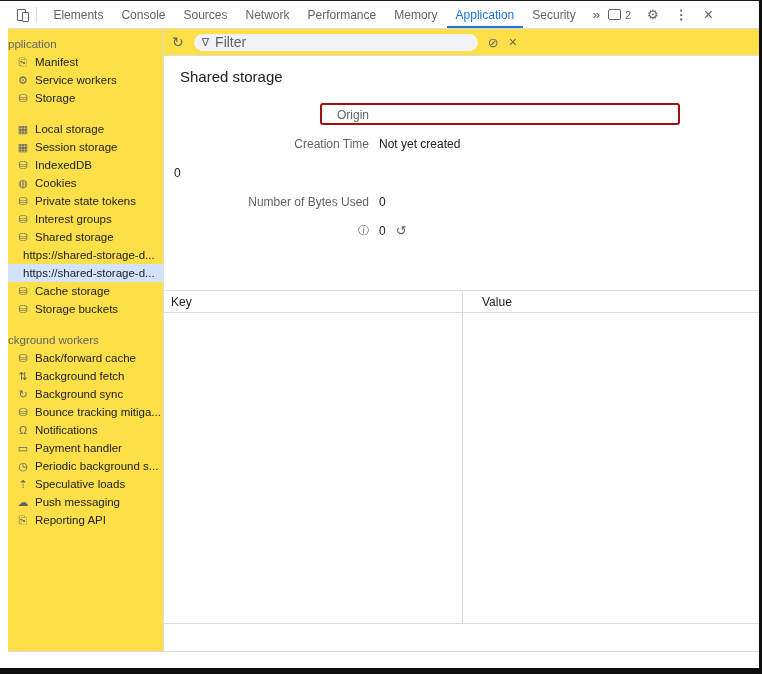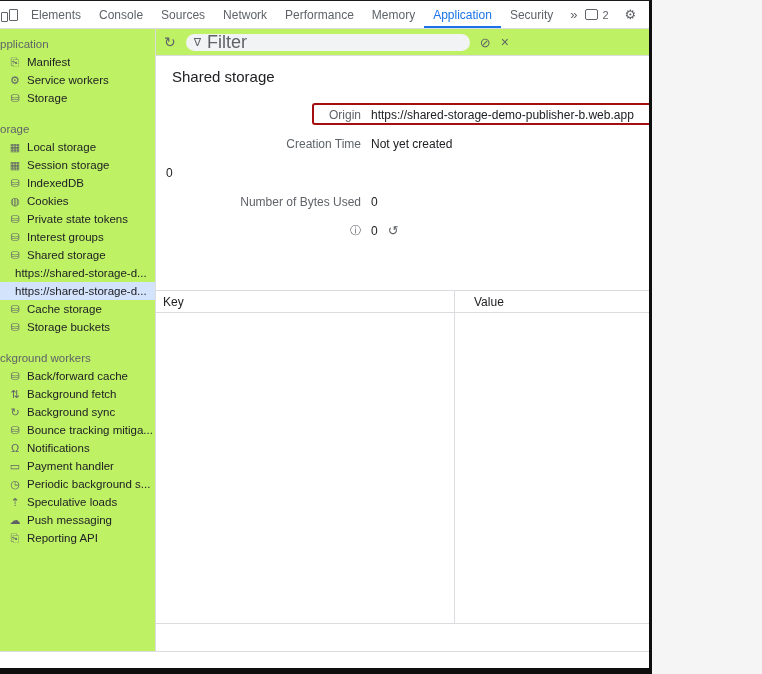--- a/index.html
+++ b/index.html
@@ -1,54 +1,54 @@
 <!DOCTYPE html>
 <html><head>
 <meta charset="utf-8">
 <style>
   html,body{margin:0;padding:0;background:#f5f5f5;}
   .window{
-    width:652px;height:674px;box-sizing:border-box;position:relative;overflow:hidden;
+    width:762px;height:674px;box-sizing:border-box;position:relative;overflow:hidden;
     background:#fff;border-top:1px solid #1a1a1a;border-right:3px solid #0e0e0e;border-bottom:6px solid #0e0e0e;
-    font-family:"Liberation Sans", sans-serif;font-size:12px;color:#202124;
+    font-family:"Liberation Sans", sans-serif;font-size:12px;color:#202124;padding-left:8px;
   }
   
   .tabbar{height:27px;display:flex;align-items:center;padding-left:8px;border-bottom:1px solid #dadce0;background:#fff;}
   .device-icon{position:relative;width:14px;height:14px;display:inline-block;}
   .device-icon::before{content:"";position:absolute;left:1px;top:1px;width:7px;height:10px;border:1px solid #5f6368;border-radius:1px;}
   .device-icon::after{content:"";position:absolute;right:0;bottom:0;width:5px;height:8px;border:1px solid #5f6368;background:#fff;border-radius:1px;}
   .vdiv{width:1px;height:16px;background:#dadce0;margin:0 7px;}
   .tabs{display:flex;height:100%;}
   .tab{display:flex;align-items:center;padding:0 9px;color:#5f6368;cursor:default;white-space:nowrap;}
   .tab.active{color:#1a73e8;box-shadow:inset 0 -2px 0 #1a73e8;}
   .tab-overflow{color:#5f6368;padding:0 8px;font-size:13px;}
   .tabbar-right{margin-left:auto;display:flex;align-items:center;gap:16px;margin-right:46px;color:#5f6368;}
   .msg-wrap{display:flex;align-items:center;gap:4px;}
   .msg-icon{width:11px;height:9px;border:1.4px solid #5f6368;border-radius:2px;display:inline-block;}
   .msg-count{font-size:11px;color:#5f6368;}
   .tb-icon{color:#5f6368;font-size:13px;cursor:default;line-height:1;}
   .closex{font-size:16px;}
   .dots{font-weight:bold;}
   
-  .bodyrow{display:flex;height:622px;background:#bef264;}
+  .bodyrow{display:flex;height:622px;background:#fde047;}
   .sidebar{width:155px;min-width:155px;border-right:1px solid #dadce0;padding-top:6px;font-size:11.5px;overflow:hidden;}
   .section{margin-bottom:13px;}
   .section-header{height:18px;display:flex;align-items:center;color:#5f6368;font-weight:500;white-space:nowrap;}
   .side-item{height:18px;display:flex;align-items:center;padding-left:8px;gap:5px;white-space:nowrap;cursor:pointer;overflow:hidden;}
   .side-item .icon{flex:0 0 14px;text-align:center;color:#5f6368;font-size:11px;line-height:1;}
   .side-item.child{padding-left:15px;}
   .side-item.selected{background:#d4e3fc;}
   .side-label{overflow:hidden;}
   
   .main{flex:1;min-width:0;display:flex;flex-direction:column;}
   .toolbar{height:26px;min-height:26px;border-bottom:1px solid #dadce0;display:flex;align-items:center;padding:0 8px;gap:10px;}
   .refresh{font-size:14px;}
   .filter-pill{width:268px;height:17px;background:#f1f3f4;border-radius:9px;display:flex;align-items:center;padding:0 8px;gap:6px;}
   .funnel{color:#5f6368;font-size:11px;}
-  .filter-pill input{flex:1;border:0;background:transparent;outline:0;font-family:inherit;font-size:18px;color:#202124;padding:0;}
+  .filter-pill input{flex:1;border:0;background:transparent;outline:0;font-family:inherit;font-size:14px;color:#202124;padding:0;}
   input::placeholder{color:#5f6368;}
   .closex2{font-size:14px;}
   .content{flex:1;position:relative;background:#fff;overflow:hidden;}
   .page-title{font-size:15px;color:#202124;margin:12px 16px 14px 16px;height:18px;}
   .meta-row{position:relative;height:29px;display:flex;align-items:center;font-size:12px;}
   .meta-label{width:205px;min-width:205px;display:flex;justify-content:flex-end;align-items:center;gap:4px;color:#5f6368;text-align:center;}
   .meta-value{margin-left:10px;color:#202124;display:flex;align-items:center;gap:10px;white-space:nowrap;}
   .info{color:#5f6368;font-size:11px;}
   .undo{color:#5f6368;font-size:13px;cursor:pointer;}
   .highlight-box{position:absolute;left:156px;top:3px;width:360px;height:22px;border:2px solid #a50e0e;border-radius:3px;box-sizing:border-box;pointer-events:none;}
@@ -102,21 +102,20 @@
           <div class="side-item">
             <span class="icon">⚙</span>
             <span class="side-label">Service workers</span>
           </div>
           <div class="side-item">
             <span class="icon">⛁</span>
             <span class="side-label">Storage</span>
           </div>
         </div>
         <div class="section">
-          <div class="section-header">orage</div>
           <div class="side-item">
             <span class="icon">▦</span>
             <span class="side-label">Local storage</span>
           </div>
           <div class="side-item">
             <span class="icon">▦</span>
             <span class="side-label">Session storage</span>
           </div>
           <div class="side-item">
             <span class="icon">⛁</span>
@@ -210,23 +209,20 @@
       </div>
 
       <div class="content">
         <div class="page-title">Shared storage</div>
         <div class="meta">
             <div class="meta-row">
               <div class="highlight-box" style="border-color: rgb(165, 14, 14);"></div>
               <div class="meta-label">
                 <span>Origin</span>
               </div>
-              <div class="meta-value">
-                <span>https://shared-storage-demo-publisher-b.web.app</span>
-              </div>
             </div>
             <div class="meta-row">
               <div class="meta-label">
                 <span>Creation Time</span>
               </div>
               <div class="meta-value">
                 <span>Not yet created</span>
               </div>
             </div>
             <div class="meta-row">

